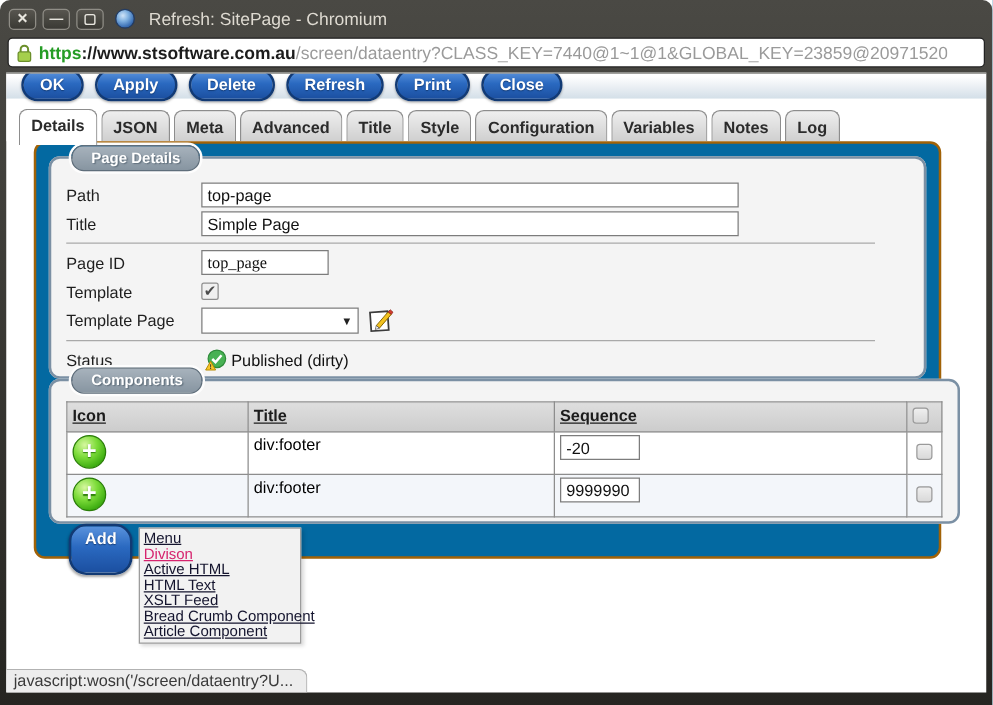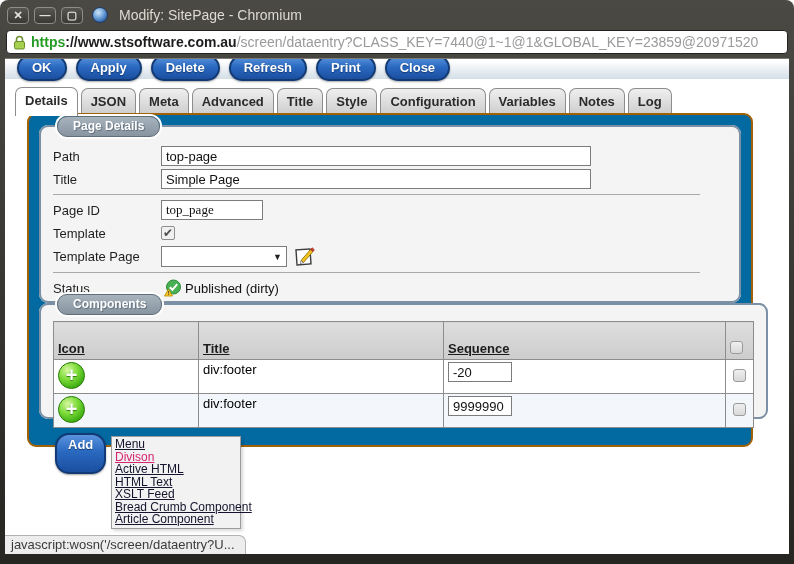--- a/index.html
+++ b/index.html
@@ -108,21 +108,21 @@
   }
   .editicon { margin-left:7px; cursor:pointer; display:block; }
 
   .statusline { display:flex; align-items:center; gap:3px; font-size:13px; color:#111; }
 
   
   table.ctable { width:700px; border-collapse:collapse; table-layout:fixed; background:#fff; }
   .ctable th, .ctable td { border:1px solid #8d8d8d; font-size:13px; padding:2px 4px; vertical-align:top; }
   .ctable th {
     background:linear-gradient(#dedede,#cccccc); text-align:left;
-    font-weight:bold; text-decoration:underline; color:#1c1c1c; height:35px; padding-top:19px;
+    font-weight:bold; text-decoration:underline; color:#1c1c1c; height:24px; padding-top:3px;
   }
   .ctable td { height:34px; }
   .row-alt td { background:#f3f6fa; }
   .col-icon { width:145px; } .col-title { width:245px; } .col-seq { width:282px; } .col-chk { width:28px; }
   .chkcell { text-align:center; vertical-align:middle !important; }
   .minicheck {
     width:13px; height:13px; border:1px solid #9a9a9a; border-radius:3px;
     background:linear-gradient(#efefef,#d9d9d9); display:inline-block;
   }
   .plusbtn {
@@ -158,21 +158,21 @@
 </head>
 <body>
 
 <div class="window">
 
   <div class="titlebar">
     <div class="winbtn">✕</div>
     <div class="winbtn">—</div>
     <div class="winbtn">▢</div>
     <div class="chromium-ball"></div>
-    <div class="title-text">Modify: SitePage - Chromium</div>
+    <div class="title-text">Refresh: SitePage - Chromium</div>
   </div>
 
   <div class="urlrow">
     <div class="url-input">
       <svg class="padlock" width="13" height="15" viewBox="0 0 13 15">
         <path d="M3.5 7 V4.5 a3 3 0 0 1 6 0 V7" fill="none" stroke="#6b8f2a" stroke-width="1.6"></path>
         <rect x="1.5" y="6.5" width="10" height="7.5" rx="1.5" fill="#a5cf4c" stroke="#6b8f2a"></rect>
       </svg>
       <span class="url-text"><span class="url-scheme">https</span><span class="url-host">://www.stsoftware.com.au</span><span class="url-path">/screen/dataentry?CLASS_KEY=7440@1~1@1&amp;GLOBAL_KEY=23859@20971520</span></span>
     </div>

